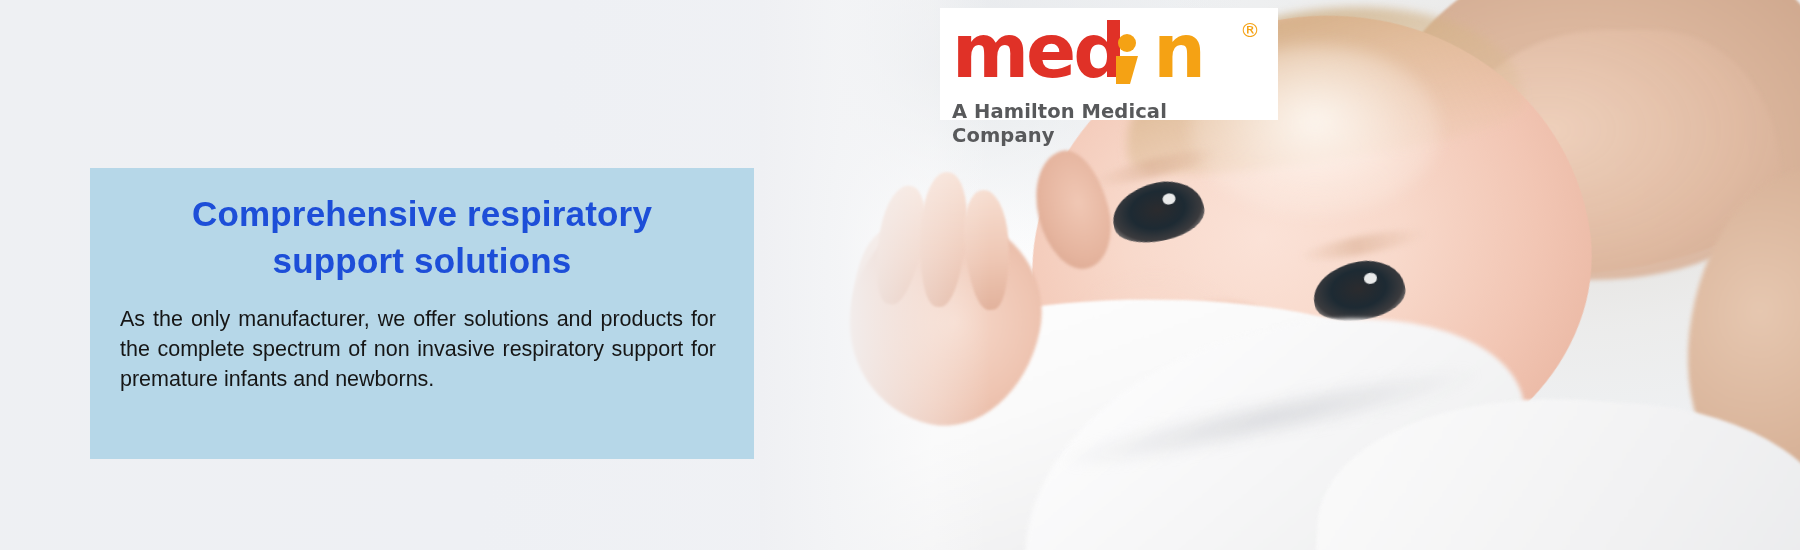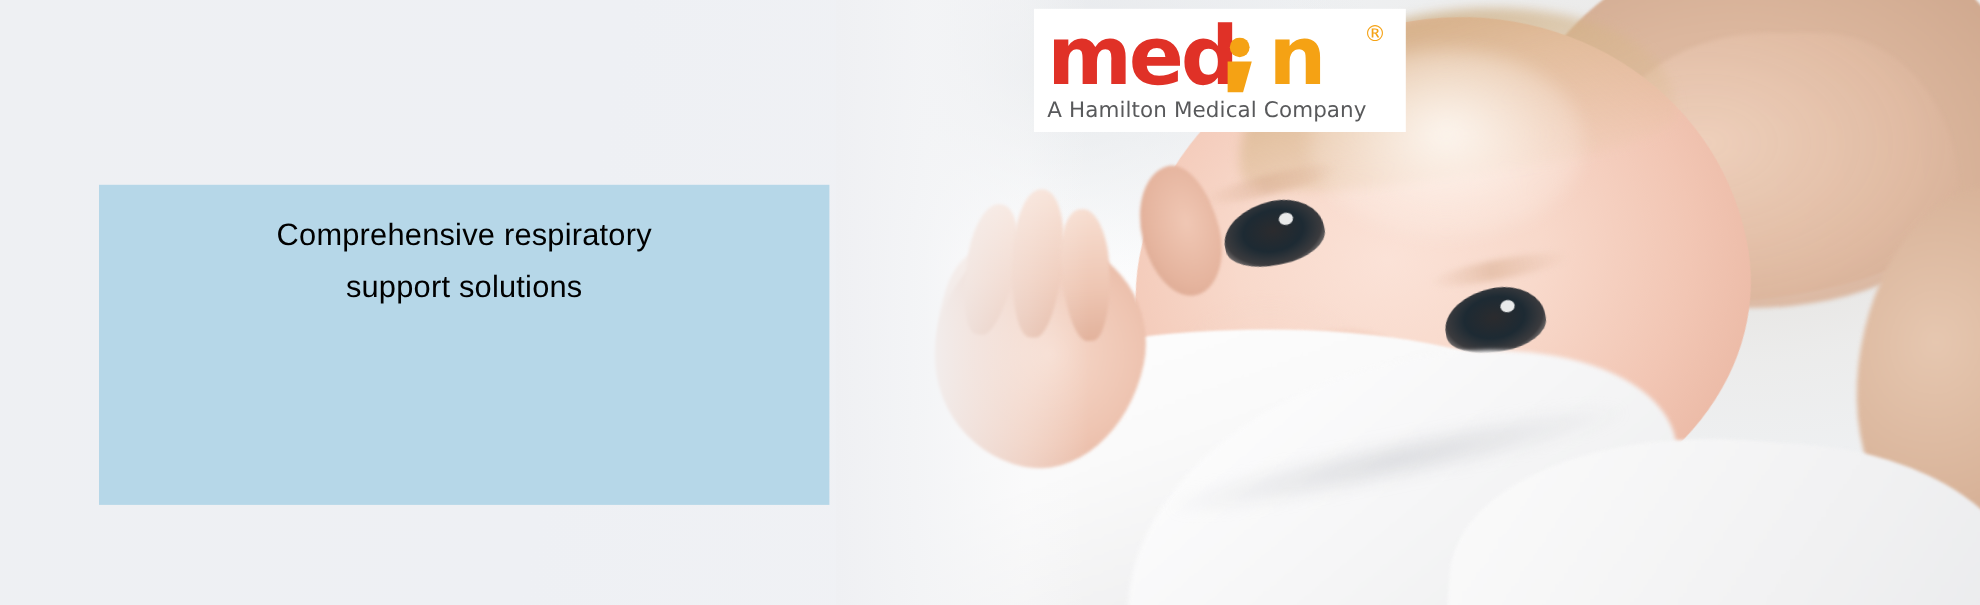--- a/index.html
+++ b/index.html
@@ -243,26 +243,26 @@
 
   
   .text-card {
     position:absolute;
     left:90px; top:168px;
     width:664px; height:291px;
     background:#b6d7e8;
     padding:22px 28px 0 28px;
   }
   .headline {
-    color:#000000;
-    font-size:28px;
+    color:#1d4ed8;
+    font-size:35px;
     line-height:47px;
     text-align:center;
     letter-spacing:0.2px;
-    font-weight:400;
+    font-weight:700;
     padding:0 30px;
     white-space:pre-line;
   }
   .body-copy {
     margin-top:20px;
     color:#161616;
     font-size:21.5px;
     line-height:30px;
     text-align:justify;
     text-justify:inter-word;
@@ -307,22 +307,23 @@
     right:6px; top:4px;
     color:#f5a214;
     font-size:20px;
     font-family:"DejaVu Sans", sans-serif;
   }
   .logo-tagline {
     color:#58595b;
     font-size:19.5px;
     line-height:24px;
     letter-spacing:0.1px;
-    margin-top:2px;
+    margin-top:14px;
     font-family:"DejaVu Sans", sans-serif;
+    font-weight:bold;
   }
 </style>
 </head>
 <body>
 
 <div class="banner">
 
   <div class="photo">
     <div class="backdrop"></div>
     <div class="hand-top"></div>
@@ -359,20 +360,21 @@
     <div class="finger f1"></div>
     <div class="finger f2"></div>
     <div class="finger f3"></div>
 
     <div class="photo-left-fade"></div>
   </div>
 
   <div class="text-card">
     <div class="headline">Comprehensive  respiratory
 support  solutions</div>
+    <div class="body-copy">As  the  only  manufacturer,  we  offer  solutions  and  products  for  the  complete  spectrum  of  non  invasive  respiratory  support  for  premature  infants  and  newborns.</div>
   </div>
 
   <div class="logo-plate">
     <div class="logo-wordmark">
       <span class="logo-word logo-med">med</span>
       <span class="logo-word logo-n">n</span>
       <svg class="logo-figure" viewBox="0 0 34 50">
         <circle cx="17" cy="9" r="9" fill="#f5a214"></circle>
         <path d="M6 22 L28 22 L20 50 L6 50 Z" fill="#f5a214"></path>
       </svg>

